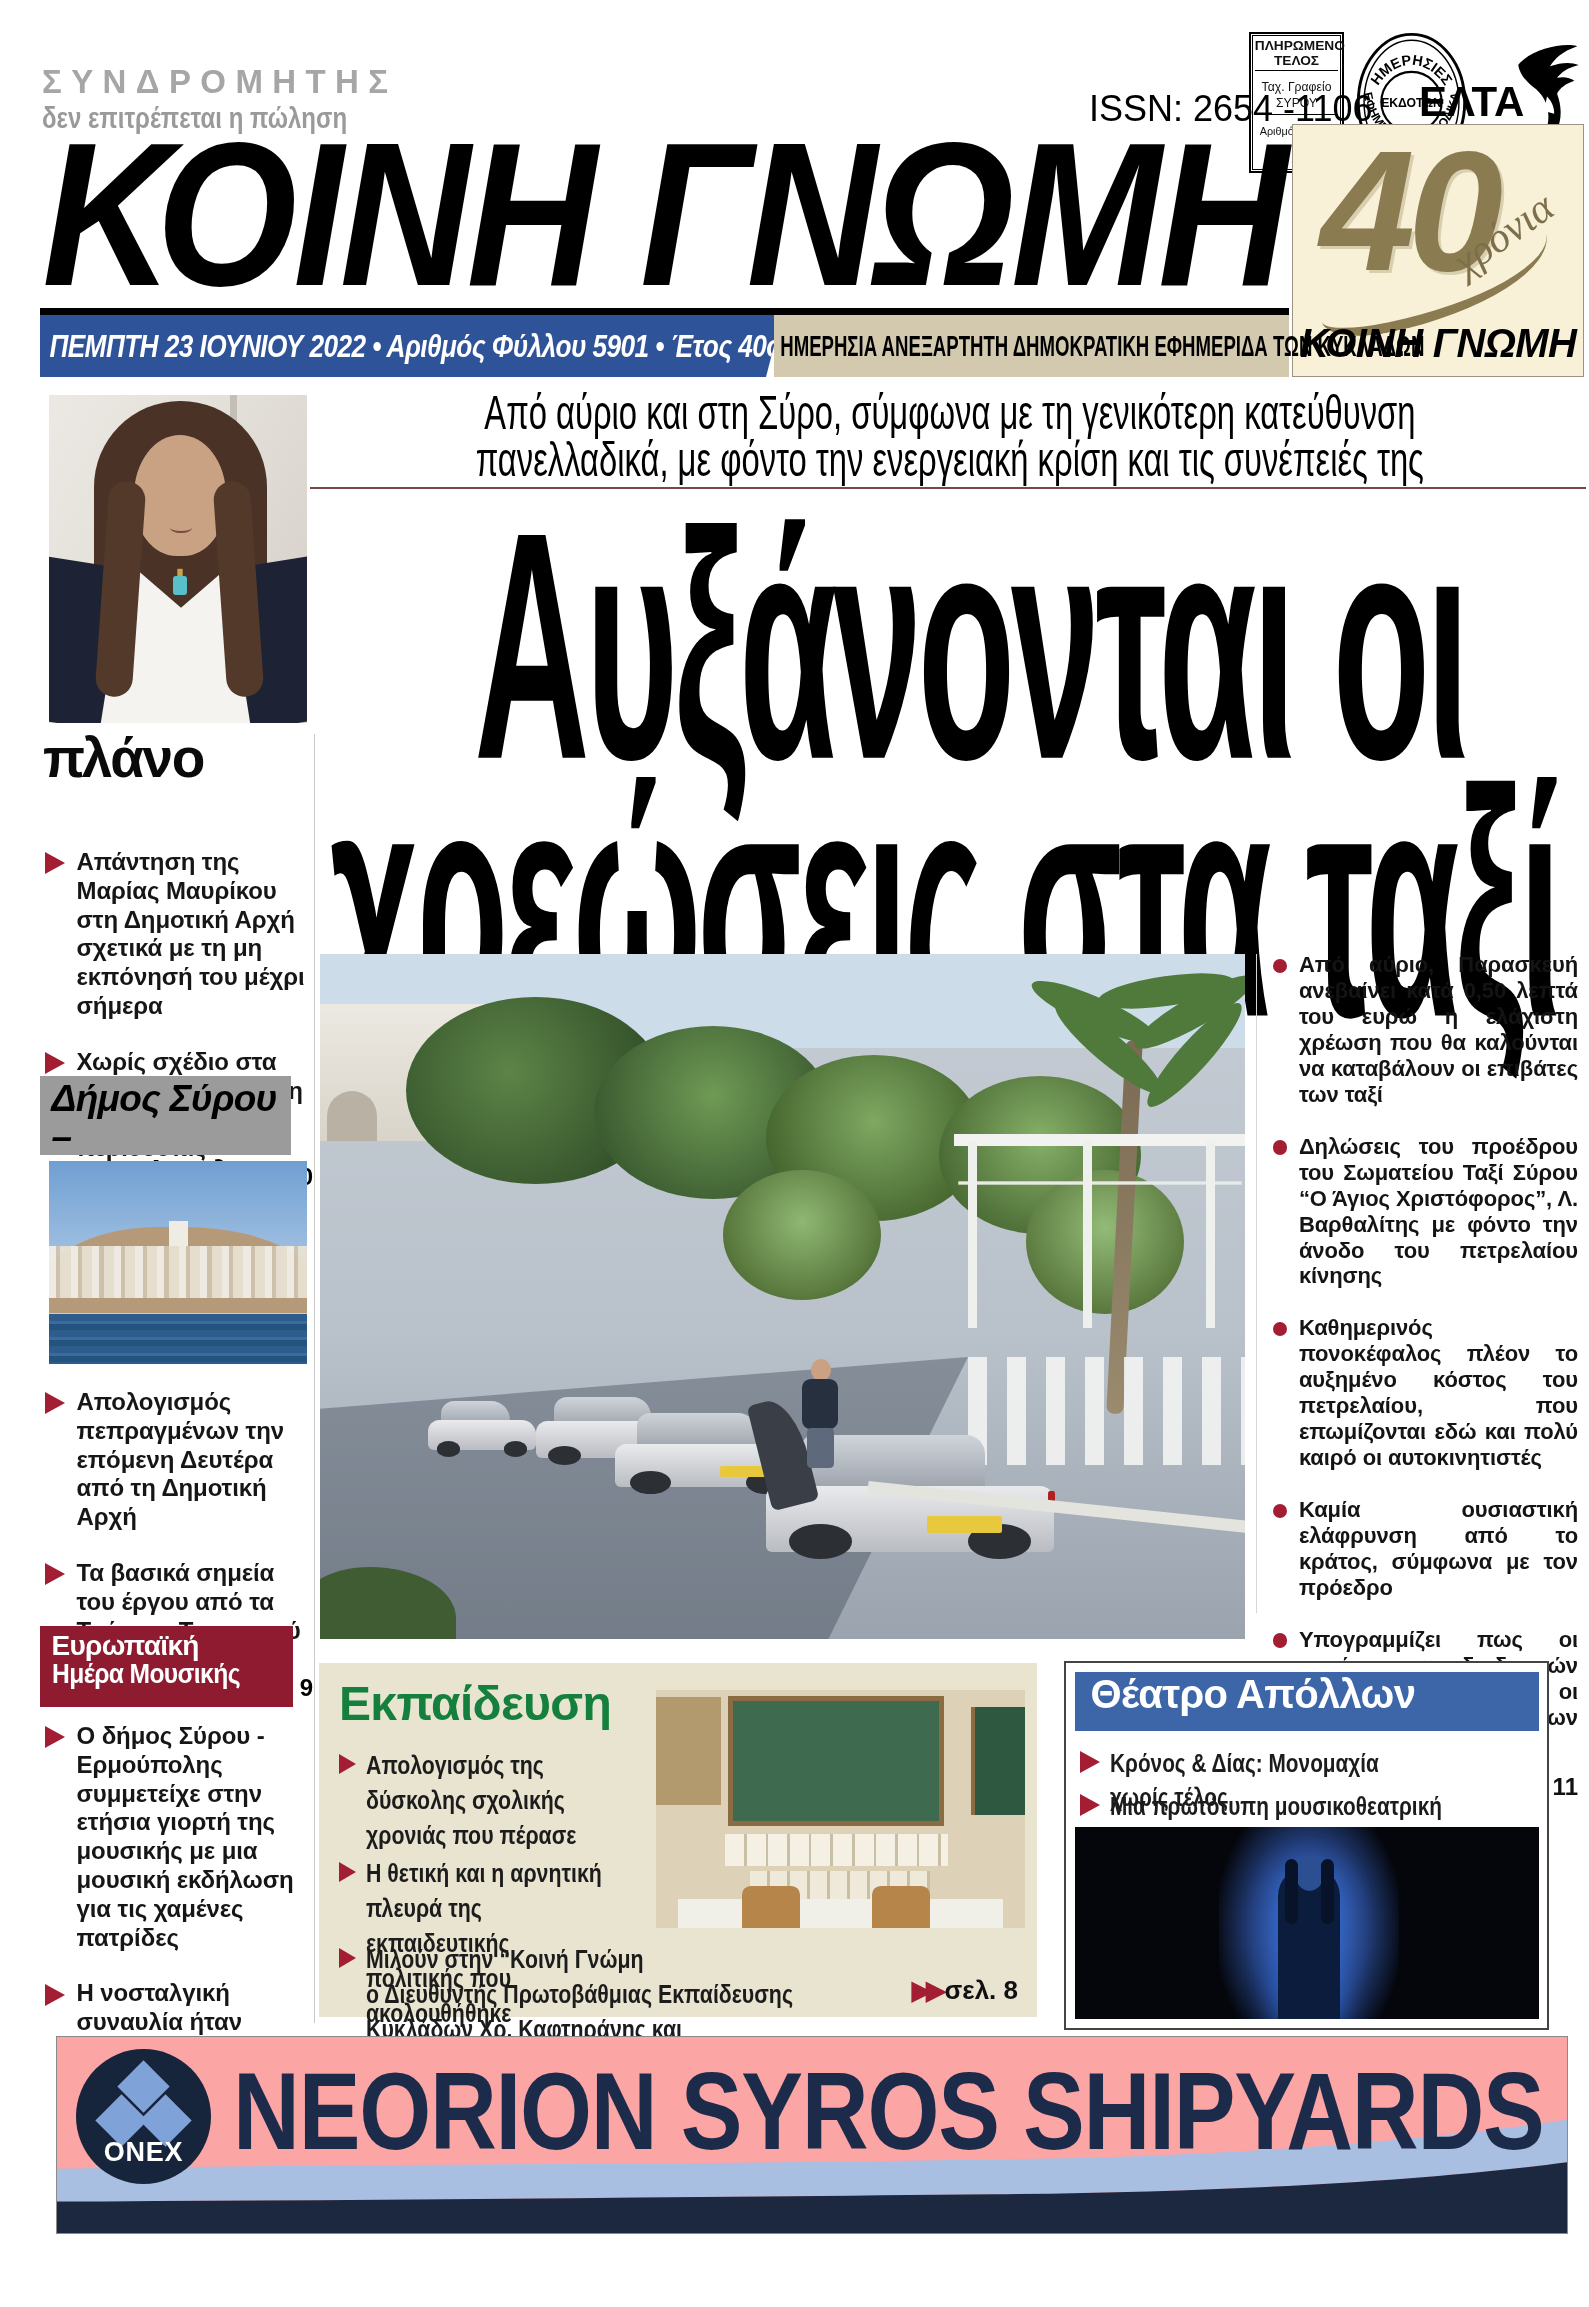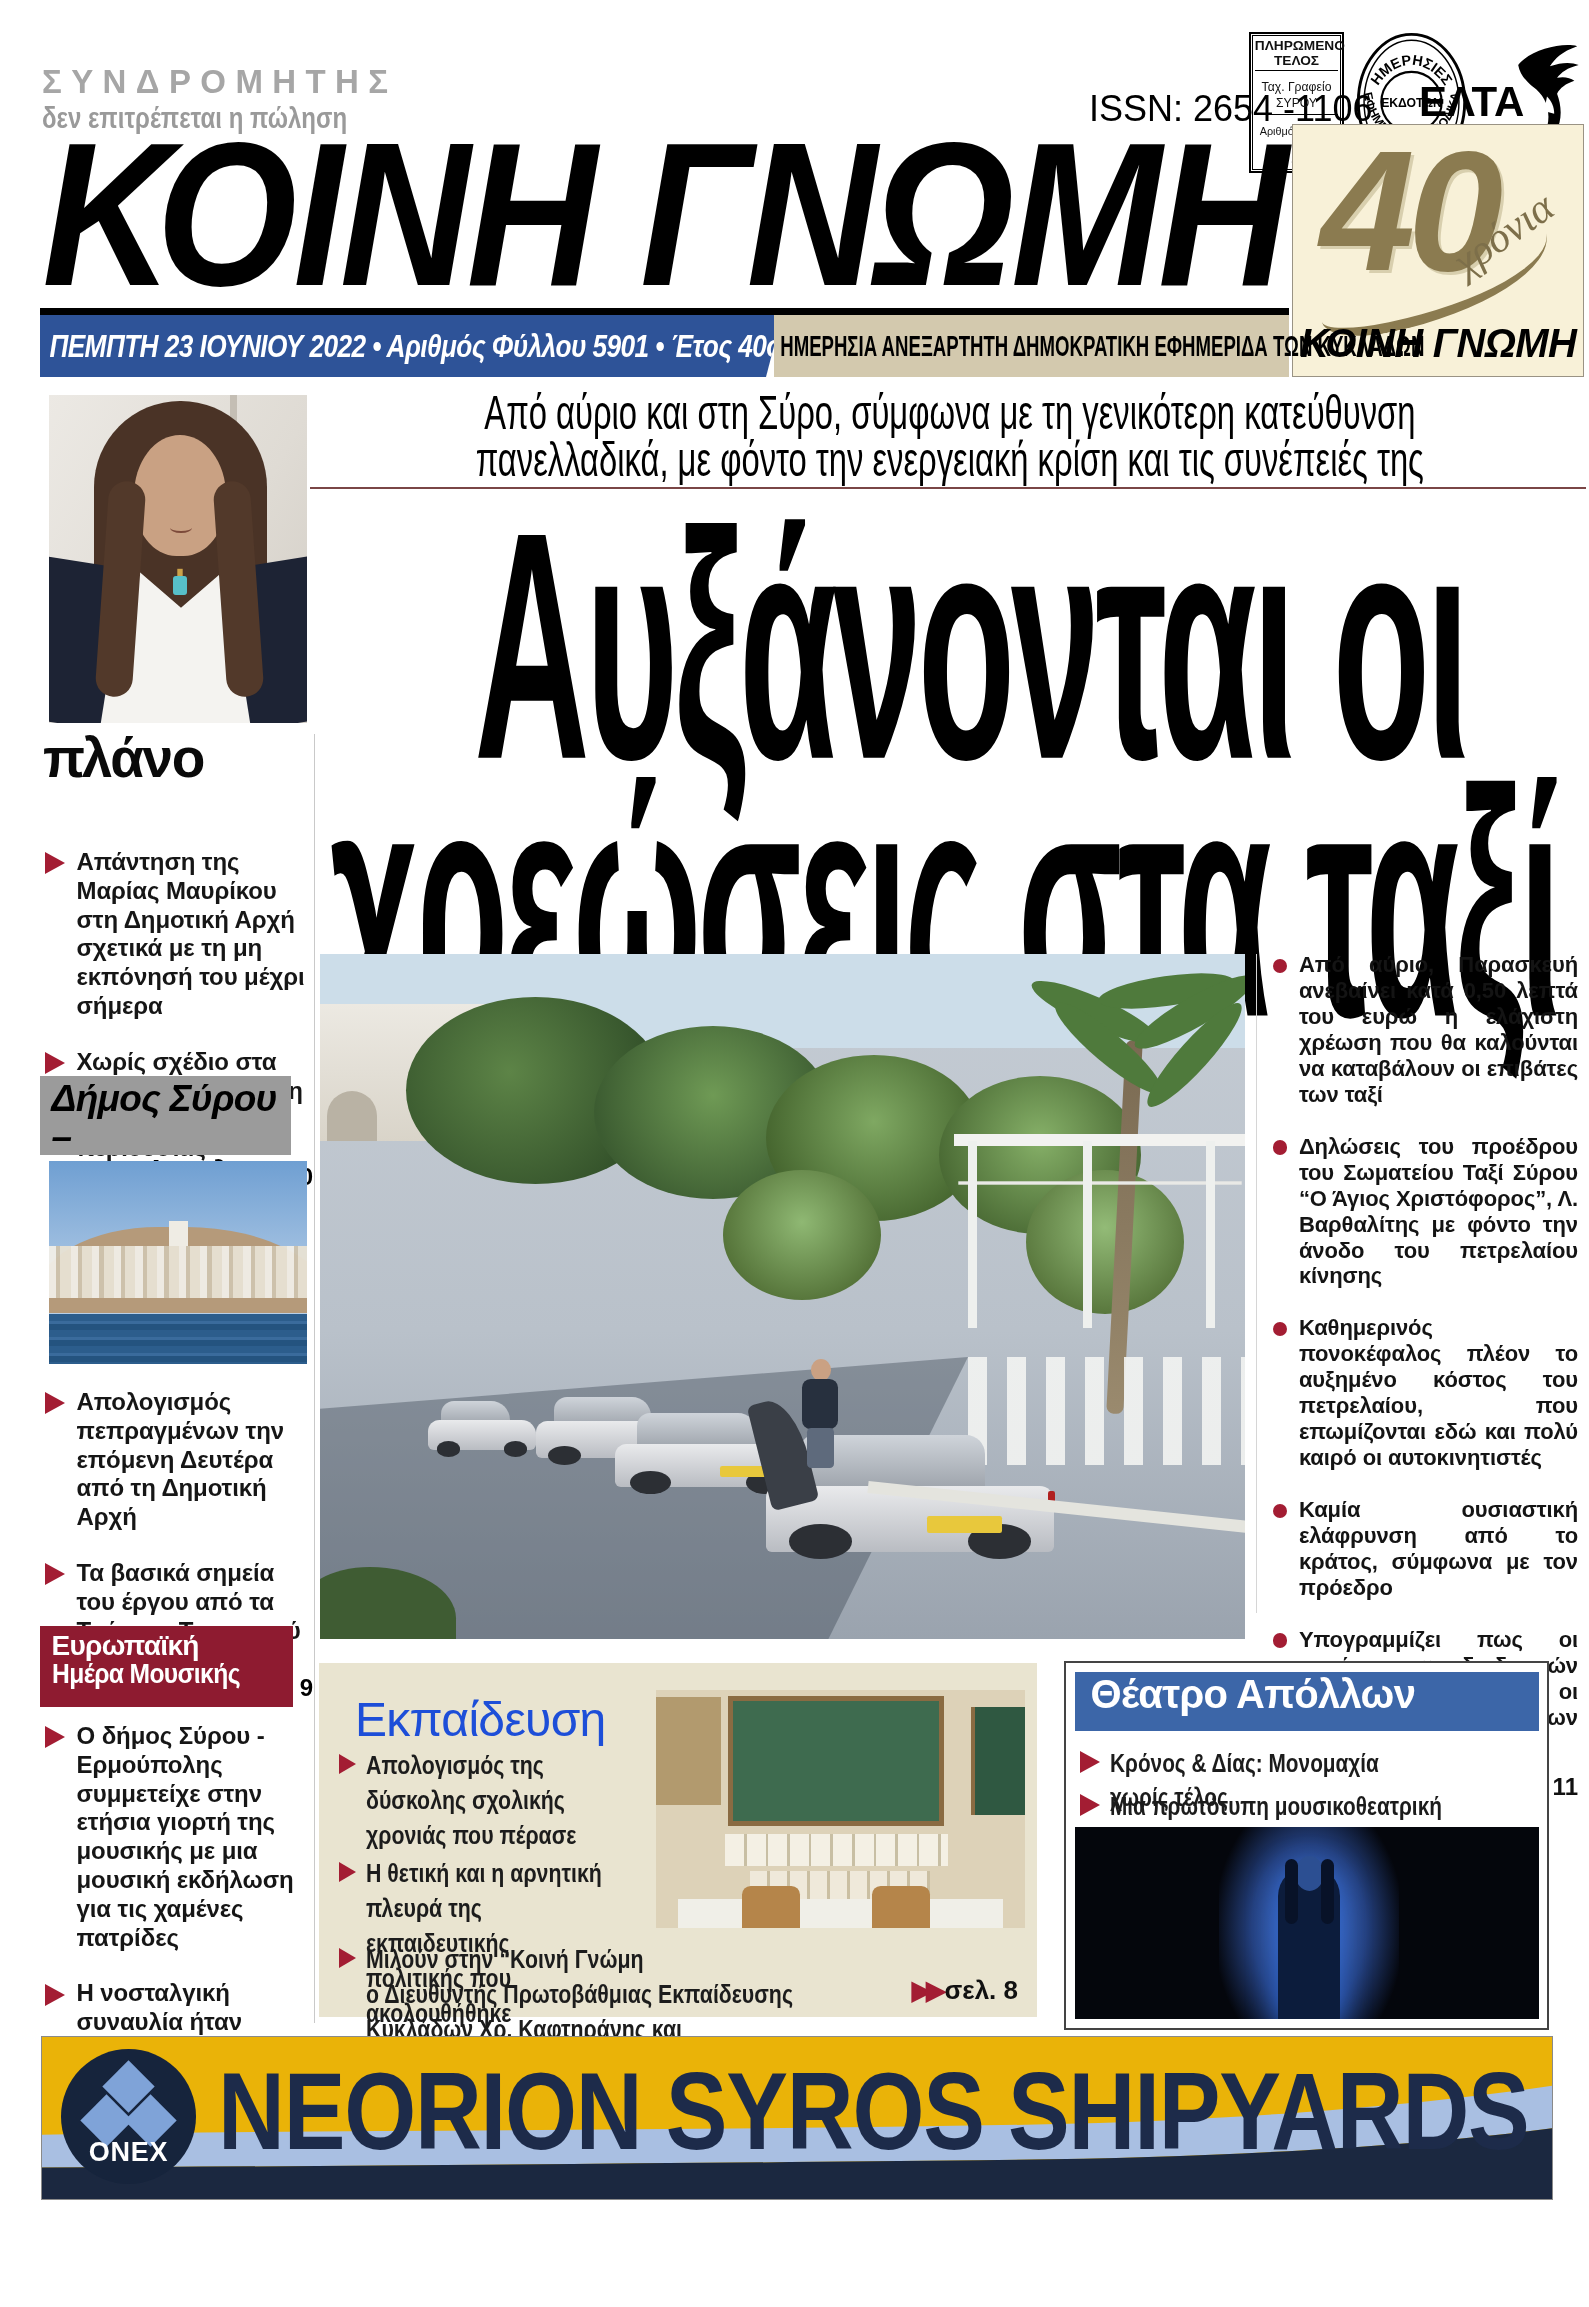--- a/index.html
+++ b/index.html
@@ -135,21 +135,21 @@
   
   .rcol{left:1273px;top:952px;width:305px;display:flex;flex-direction:column;gap:26px;}
   .rbull{display:flex;gap:11.5px;}
   .dot{flex:none;width:14.4px;height:14.4px;border-radius:50%;background:var(--red);margin-top:6.5px;}
   .rtxt{font-size:22px;line-height:1.18;font-weight:600;color:#141414;text-align:justify;letter-spacing:-0.1px;}
   .rpage{text-align:right;font-weight:700;font-size:24px;margin-top:-10px;}
   .rpage .arr{color:var(--red);letter-spacing:-5.8px;margin-right:5.8px;}
 
   
   .edu{left:319px;top:1663px;width:718px;height:354px;background:var(--beige);}
-  .edu h2{position:absolute;left:20px;top:13px;margin:16px;font-size:48px;font-weight:400;letter-spacing:-0.7px;color:#1d4ed8;}
+  .edu h2{position:absolute;left:20px;top:13px;margin:0;font-size:48px;font-weight:700;letter-spacing:-0.7px;color:#15803d;}
   .edu .eb{position:absolute;display:flex;gap:10px;width:317px;}
   .edu .etxt{font-size:26px;line-height:1.35;font-weight:700;color:#1c1c1c;display:inline-block;transform:scaleX(.82);transform-origin:left top;width:122%;}
   .edu .tri{border-left-width:17.3px;border-top-width:10px;border-bottom-width:10px;margin-top:5.8px;}
   .classroom{position:absolute;left:337px;top:27px;width:369px;height:238px;background:#ddd2b8;overflow:hidden;}
   .cr-cork{position:absolute;left:0;top:7.2px;width:65px;height:108px;background:#b29a6e;}
   .cr-board{position:absolute;left:72px;top:5.8px;width:216px;height:130px;background:#3e6b4f;border:5.8px solid #8a6b42;box-sizing:border-box;}
   .cr-board2{position:absolute;right:0;top:17.3px;width:50px;height:108px;background:#2f5841;border-left:4.3px solid #8a6b42;}
   .cr-cards{position:absolute;left:69px;top:144px;width:223px;height:32px;
       background:repeating-linear-gradient(90deg,#f4f0e4 0 19px,#c8bfa4 19px 21.6px);}
   .cr-cards2{position:absolute;left:94px;top:181px;width:180px;height:29px;
@@ -166,21 +166,21 @@
   .thtxt{font-size:26px;line-height:1.3;font-weight:700;color:#1c1c1c;display:inline-block;transform:scaleX(.8);transform-origin:left top;width:125%;}
   .thimg{position:absolute;left:8.6px;bottom:8.6px;width:464px;height:192px;background:#04060c;overflow:hidden;}
   .th-glow{position:absolute;left:144px;top:-29px;width:180px;height:259px;
       background:radial-gradient(ellipse at center,#4d7fe0 0%,#24407e 45%,rgba(4,6,12,0) 75%);}
   .th-fig{position:absolute;left:203px;top:40px;width:62px;height:158px;background:#0c1c3c;border-radius:29px 29px 7.2px 7.2px;box-shadow:0 0 29px #2f66d0;}
   .th-head{position:absolute;left:220px;top:29px;width:29px;height:35px;background:#2c4f92;border-radius:50%;}
   .th-hairL{position:absolute;left:210px;top:32px;width:13px;height:65px;background:#081228;border-radius:7.2px;}
   .th-hairR{position:absolute;left:246px;top:32px;width:13px;height:65px;background:#081228;border-radius:7.2px;}
 
   
-  .banner{left:41px;top:2036px;width:1512px;height:164px;border:1.4px solid #8a8a8a;box-sizing:border-box;background:#eab308;overflow:hidden;}
+  .banner{left:56px;top:2036px;width:1512px;height:198px;border:1.4px solid #8a8a8a;box-sizing:border-box;background:#fca5a5;overflow:hidden;}
   .onex{position:absolute;left:19px;top:11.5px;width:135px;height:135px;background:#16243c;border-radius:50%;}
   .dia{position:absolute;width:37px;height:37px;background:#7fa3d8;transform:rotate(45deg);}
   .onex .txt{position:absolute;left:0;right:0;bottom:16px;text-align:center;color:#fff;font-weight:800;font-size:27px;letter-spacing:0.7px;}
   .banner-title{position:absolute;left:173px;top:26px;}
   .waves{position:absolute;left:0;bottom:0;width:100%;height:214px;}
 
   svg text{font-family:"Liberation Sans", sans-serif;}
 </style>
 </head>
 <body>

